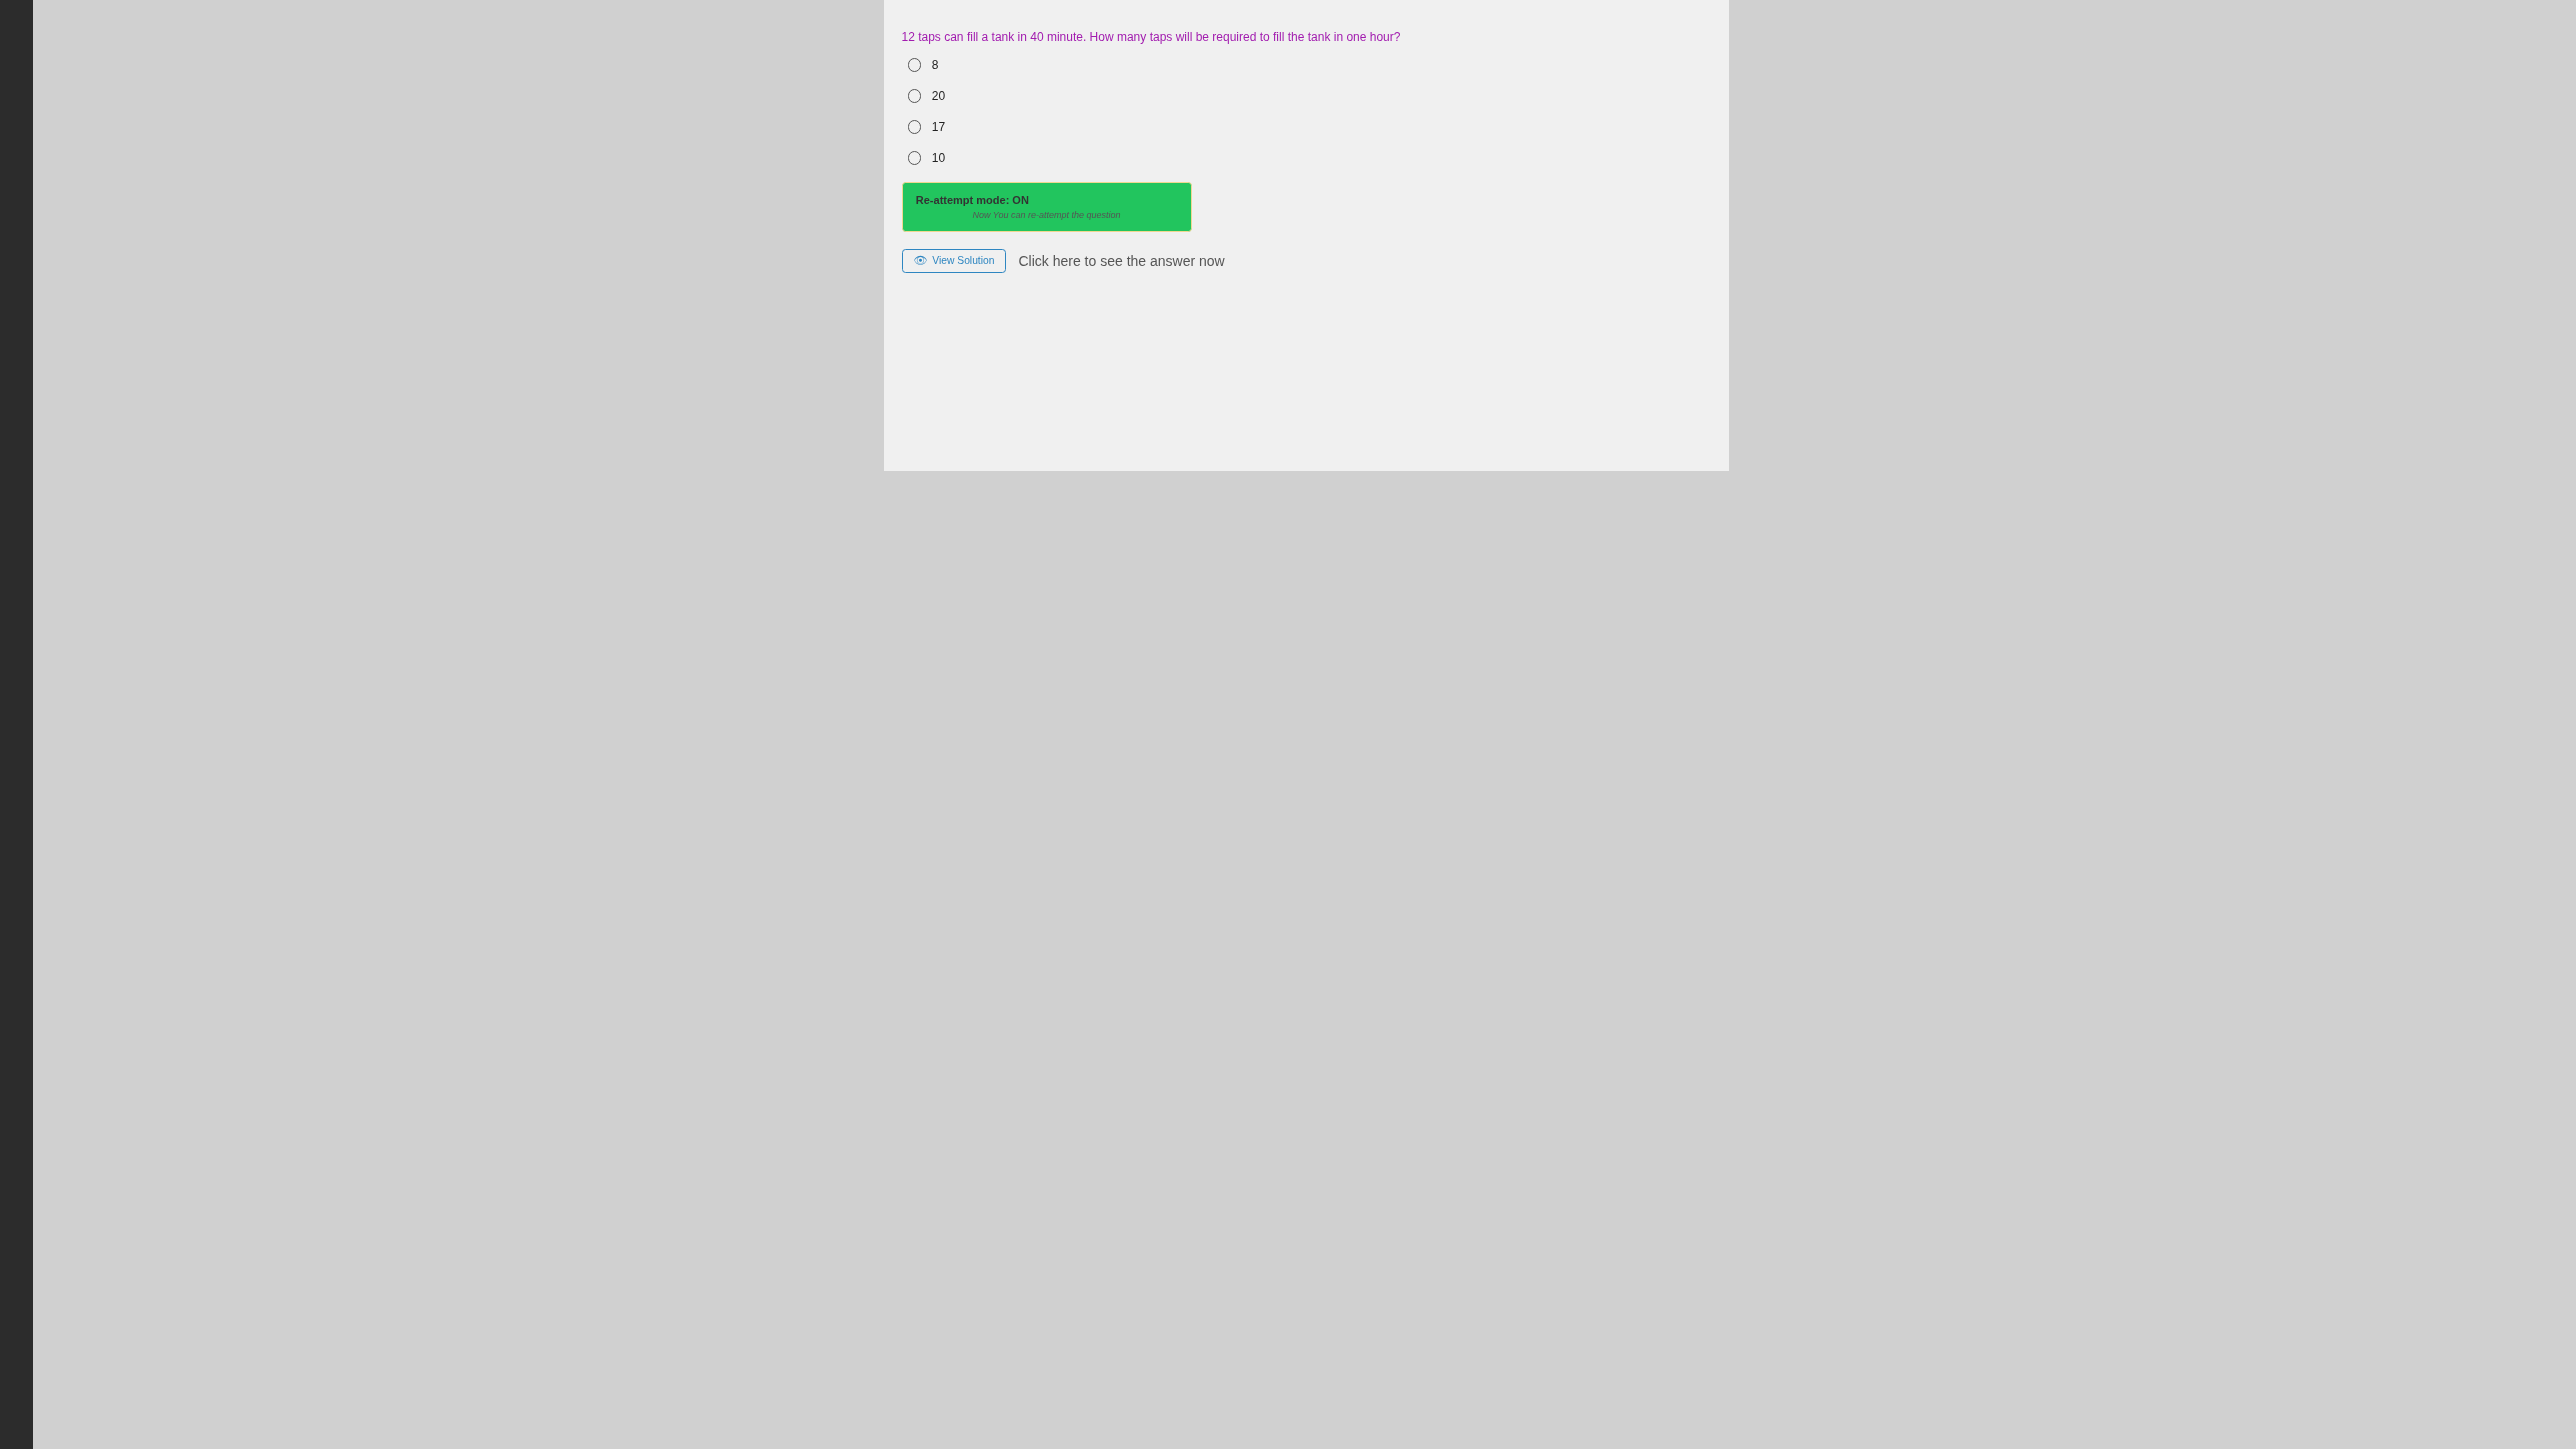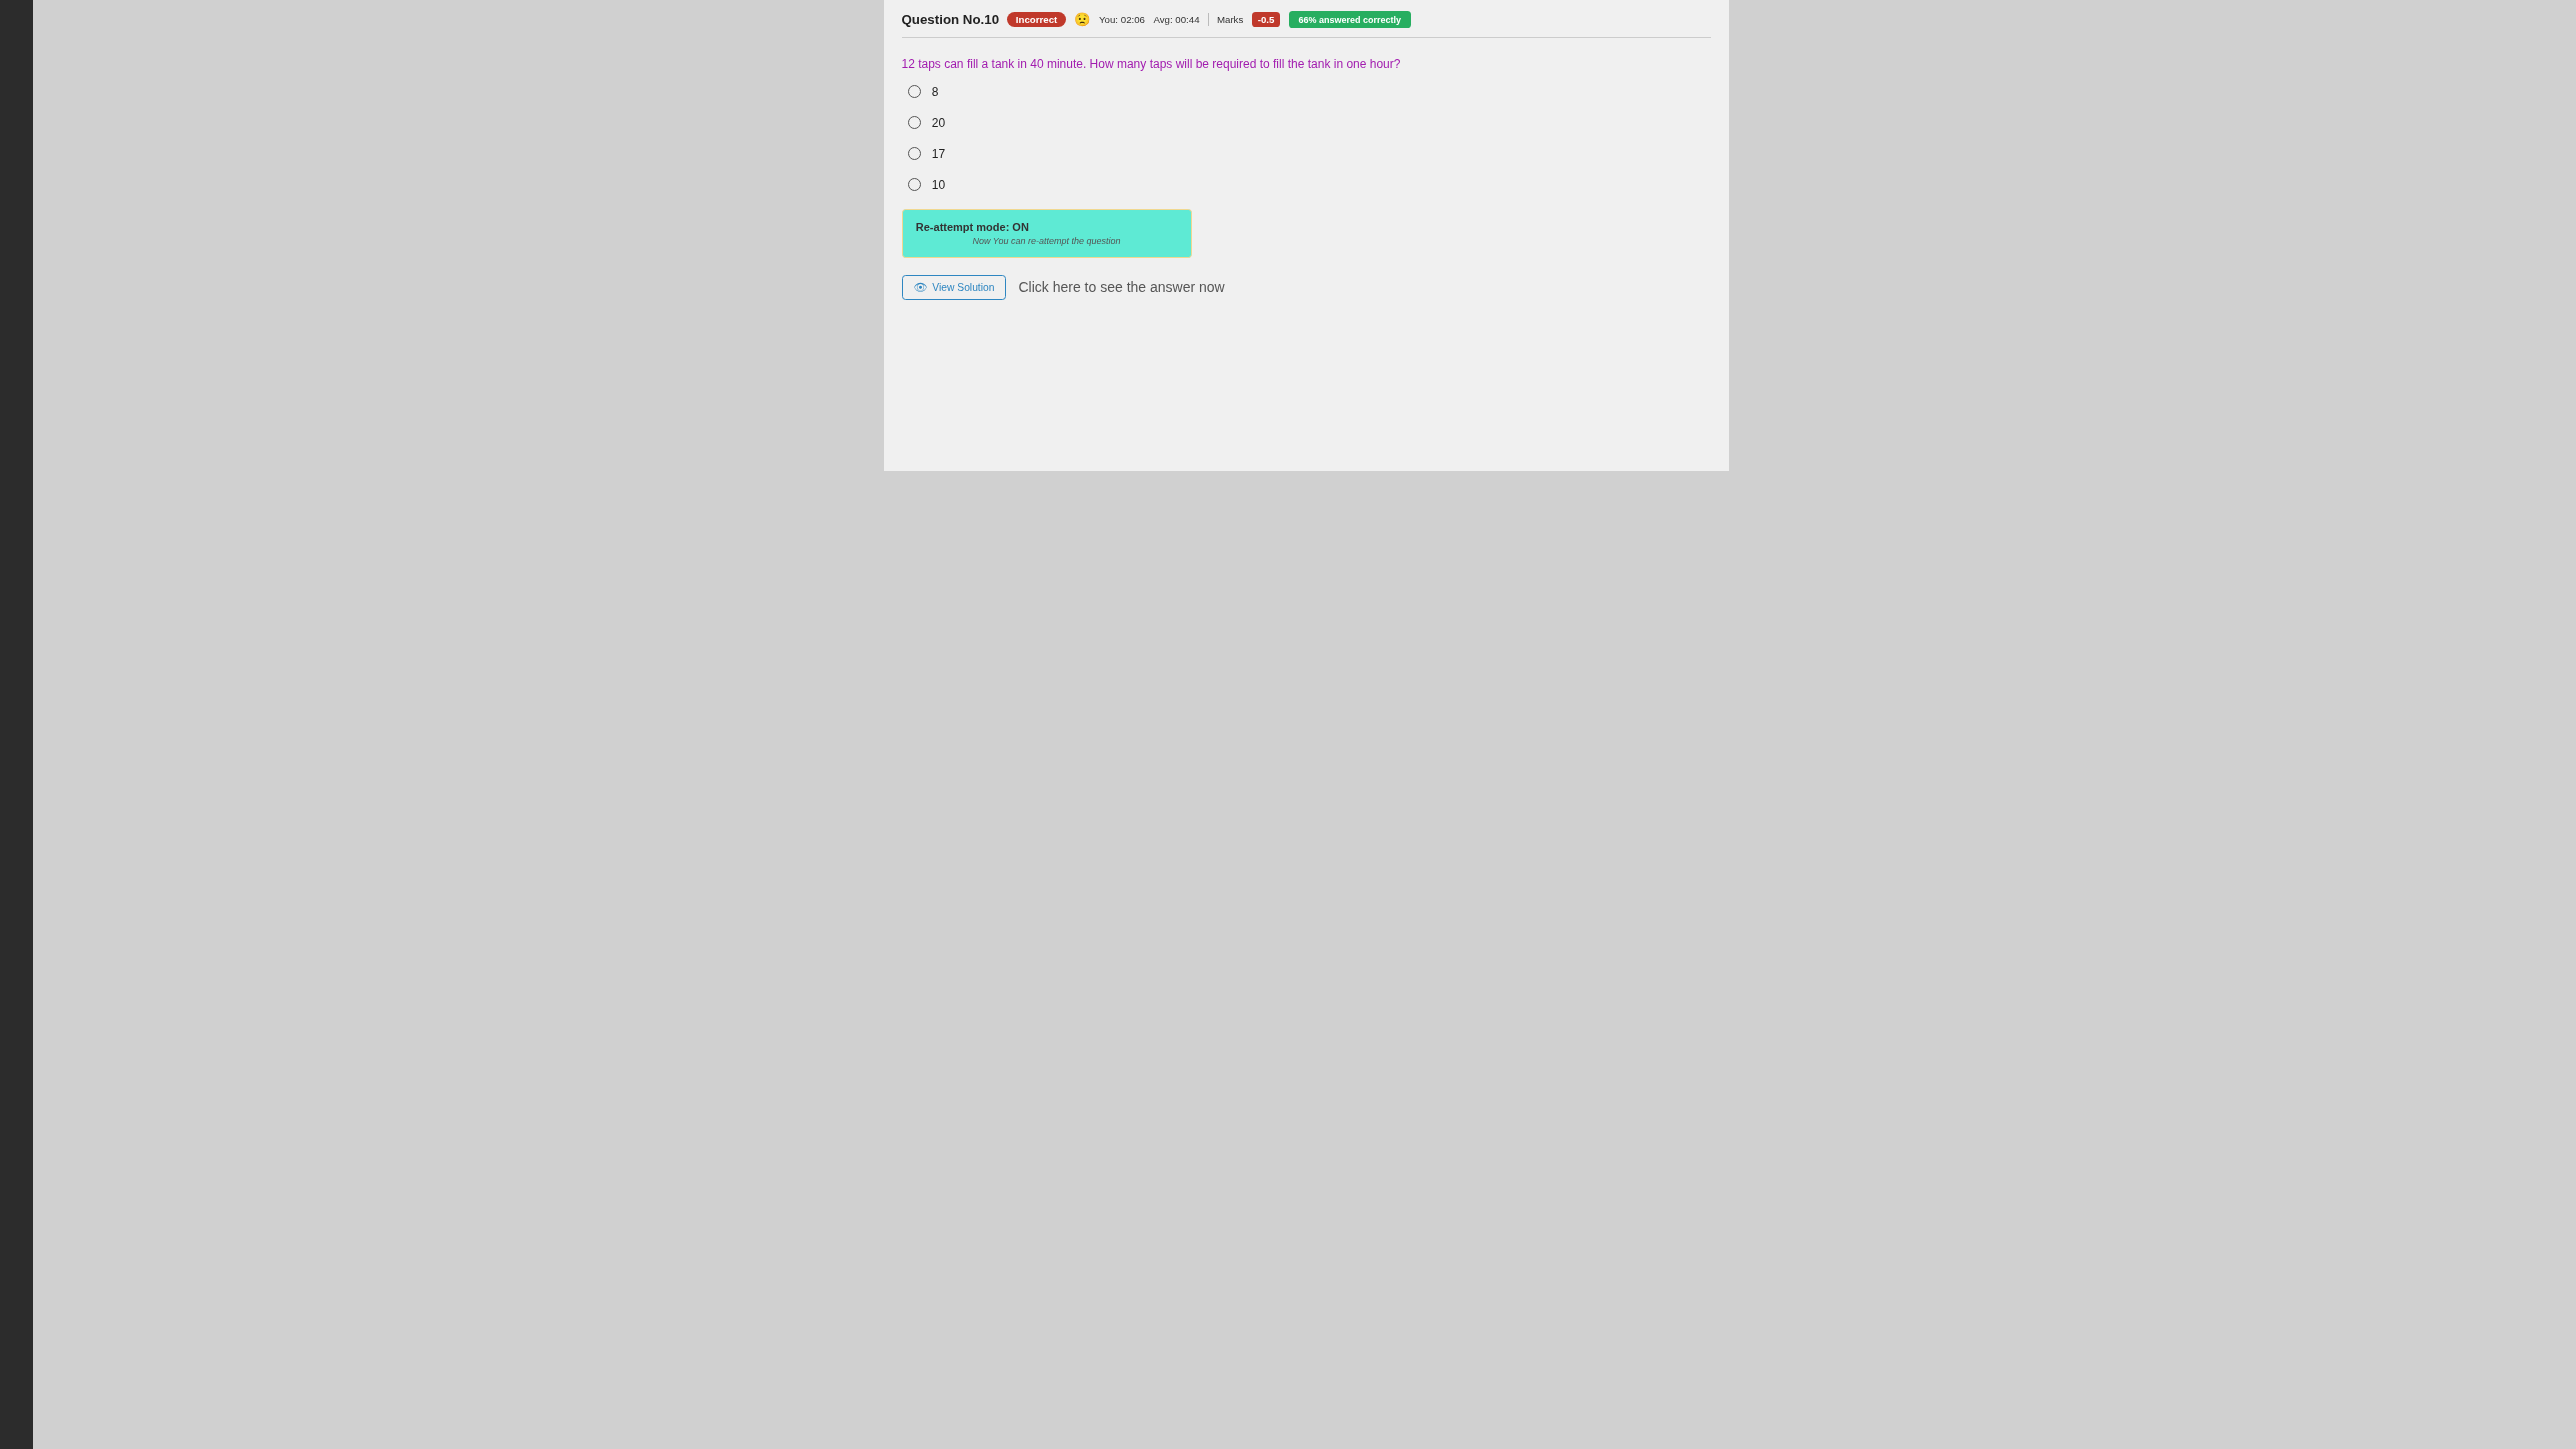--- a/index.html
+++ b/index.html
@@ -113,21 +113,21 @@
       width: 13.3px;
       height: 13.3px;
       border-radius: 50%;
       border: 1.2px solid #555;
       display: inline-block;
       flex-shrink: 0;
       background: transparent;
     }
 
     .reattempt-box {
-      background-color: #5eead4;
+      background-color: #22c55e;
       border: 0.6px solid #f0d890;
       border-radius: 3.6px;
       padding: 11px 13.3px;
       margin: 6px 0 17px 0;
       max-width: 290px;
     }
 
     .reattempt-title {
       font-size: 11px;
       font-weight: bold;
@@ -180,31 +180,20 @@
       background: #2c2c2c;
     }
   </style>
 </head>
 <body>
 
 <div class="left-sidebar"></div>
 
 <div class="page-wrapper">
 
-  <div class="header-row">
-    <span class="question-number">Question No.10</span>
-    <span class="badge-incorrect">Incorrect</span>
-    <span class="emoji-icon">😟</span>
-    <span class="time-info">You: 02:06</span>
-    <span class="time-info">Avg: 00:44</span>
-    <div class="divider-vertical"></div>
-    <span class="marks-label">Marks</span>
-    <span class="marks-badge">-0.5</span>
-    <span class="correct-badge">66% answered correctly</span>
-  </div>
 
   <div class="question-text">12 taps can fill a tank in 40 minute. How many taps will be required to fill the tank in one hour?</div>
 
   <ul class="options-list">
     <li class="option-item">
       <span class="radio-circle"></span>
       <span>8</span>
     </li>
     <li class="option-item">
       <span class="radio-circle"></span>

